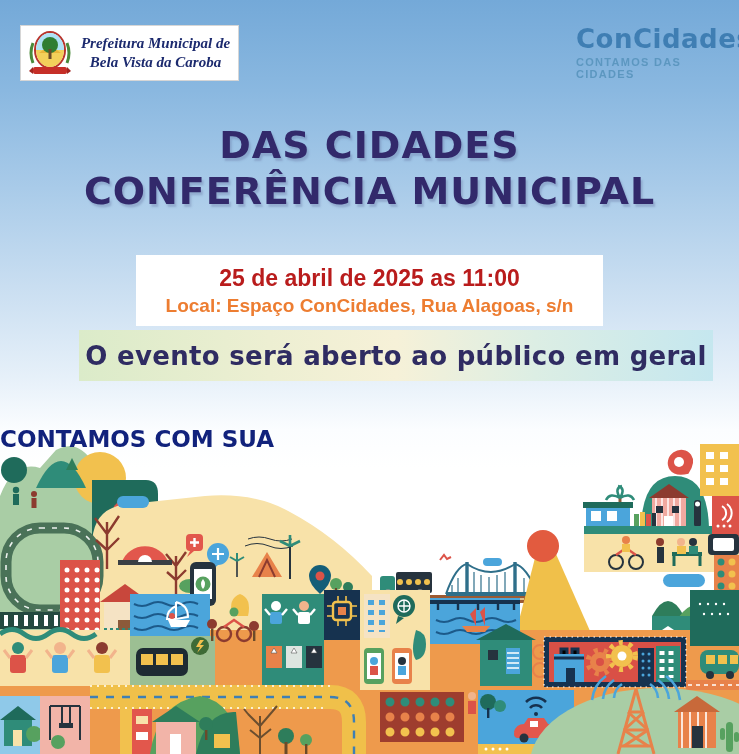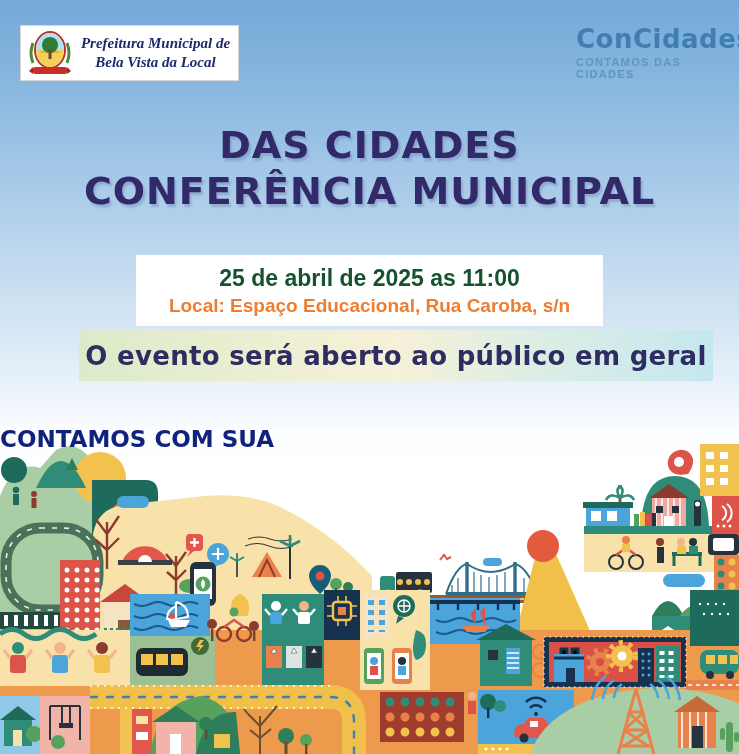--- a/index.html
+++ b/index.html
@@ -25,21 +25,21 @@
   .main-title{
     position:absolute; top:122px; left:0; width:100%; text-align:center;
     font-family:"DejaVu Sans", sans-serif; font-weight:800; font-size:38px; line-height:46px;
     color:#32296B; letter-spacing:1px; text-shadow:2px 3px 2px rgba(100,115,160,0.35);
   }
   
   .info-box{
     position:absolute; left:136px; top:255px; width:467px; height:71px; background:#ffffff;
     display:flex; flex-direction:column; justify-content:center; text-align:center; gap:3px;
   }
-  .info-box .dt{ color:#14532d; font-weight:bold; font-size:23px; }
+  .info-box .dt{ color:#b91c1c; font-weight:bold; font-size:23px; }
   .info-box .loc{ color:#ED7D31; font-weight:bold; font-size:19px; }
   
   .banner{
     position:absolute; left:55px; top:330px; width:634px; height:51px;
     background:linear-gradient(90deg,#DBEBC9 0%, #EDEFD2 30%, #F6F1D8 50%, #DCEEE4 72%, #C5E7EF 100%);
     display:flex; align-items:center; justify-content:center;
     font-family:"DejaVu Sans", sans-serif; font-weight:700; font-size:26px; color:#2F2C62; letter-spacing:0.3px;margin-left:24px;
   }
   
   .cta{
@@ -62,37 +62,37 @@
       <path d="M9,21 a14,17 0 0 0 28,0 z" fill="#f3d05a"></path>
       <path d="M12,24 L23,16 L34,24 z" fill="#e8b53a"></path>
       <circle cx="23" cy="16" r="8" fill="#2f7d33"></circle>
       <rect x="21.5" y="20" width="3" height="10" fill="#6b4a2a"></rect>
       <rect x="6" y="38" width="34" height="7" rx="2" fill="#c62f28"></rect>
       <path d="M6,38 L2,42 L6,45 z" fill="#a32520"></path>
       <path d="M40,38 L44,42 L40,45 z" fill="#a32520"></path>
     </svg>
     <div class="logo-text">
       <div>Prefeitura Municipal de</div>
-      <div>Bela Vista da Local</div>
+      <div>Bela Vista da Caroba</div>
     </div>
   </div>
 
   <div class="concidades">
     <div class="brand">ConCidades</div>
     <div class="tagline">CONTAMOS DAS CIDADES</div>
   </div>
 
   <div class="main-title">
     <div>DAS CIDADES</div>
     <div>CONFERÊNCIA MUNICIPAL</div>
   </div>
 
   <div class="info-box">
     <div class="dt">25 de abril de 2025 as 11:00</div>
-    <div class="loc">Local: Espaço Educacional, Rua Caroba, s/n</div>
+    <div class="loc">Local: Espaço ConCidades, Rua Alagoas, s/n</div>
   </div>
 
   <div class="banner">O evento será aberto ao público em geral</div>
 
   <div class="cta">
     <div>CONTAMOS COM SUA</div>
   </div>
 
   <svg class="city" viewBox="0 0 739 320">
 

